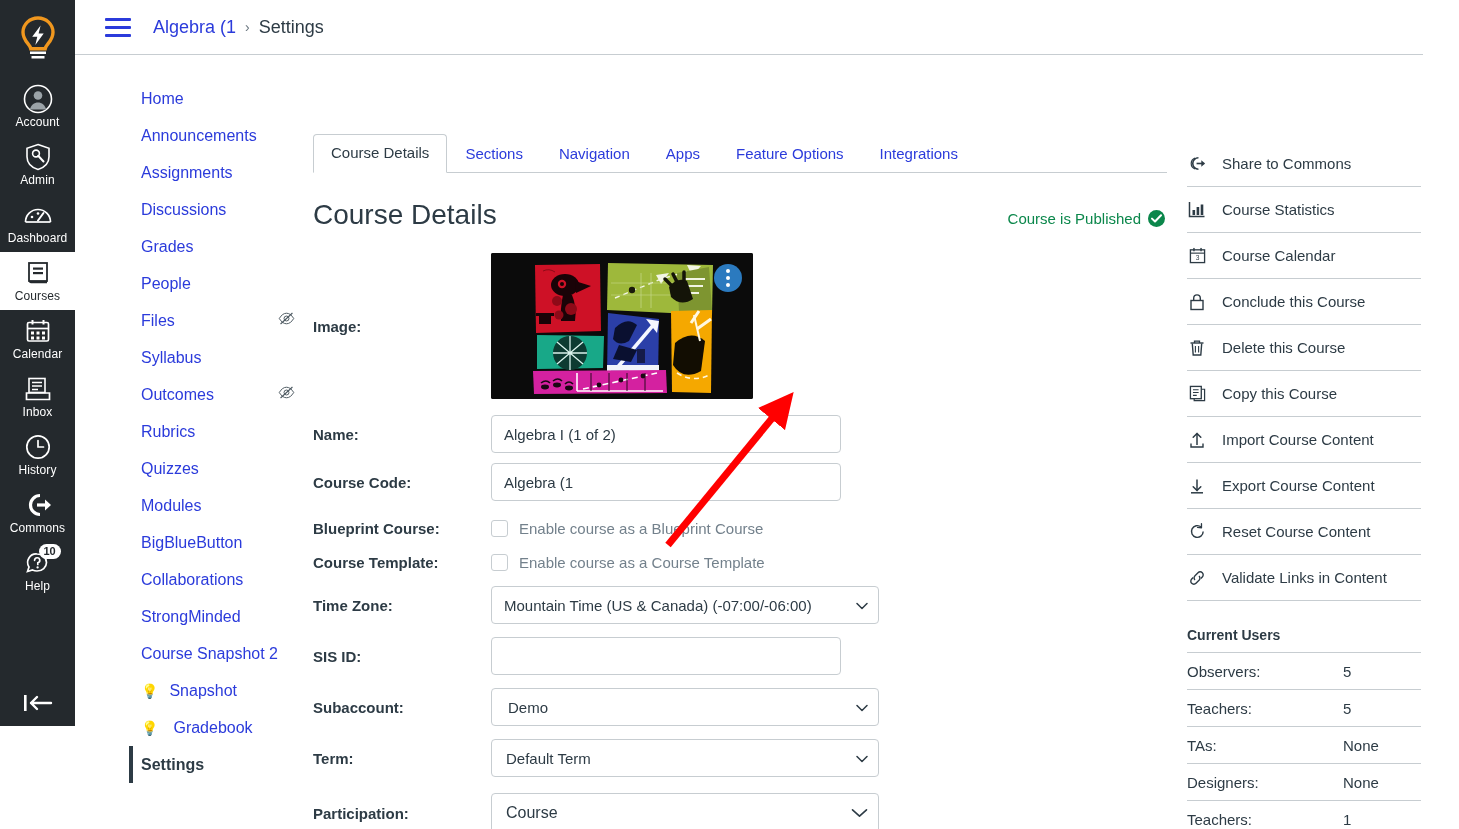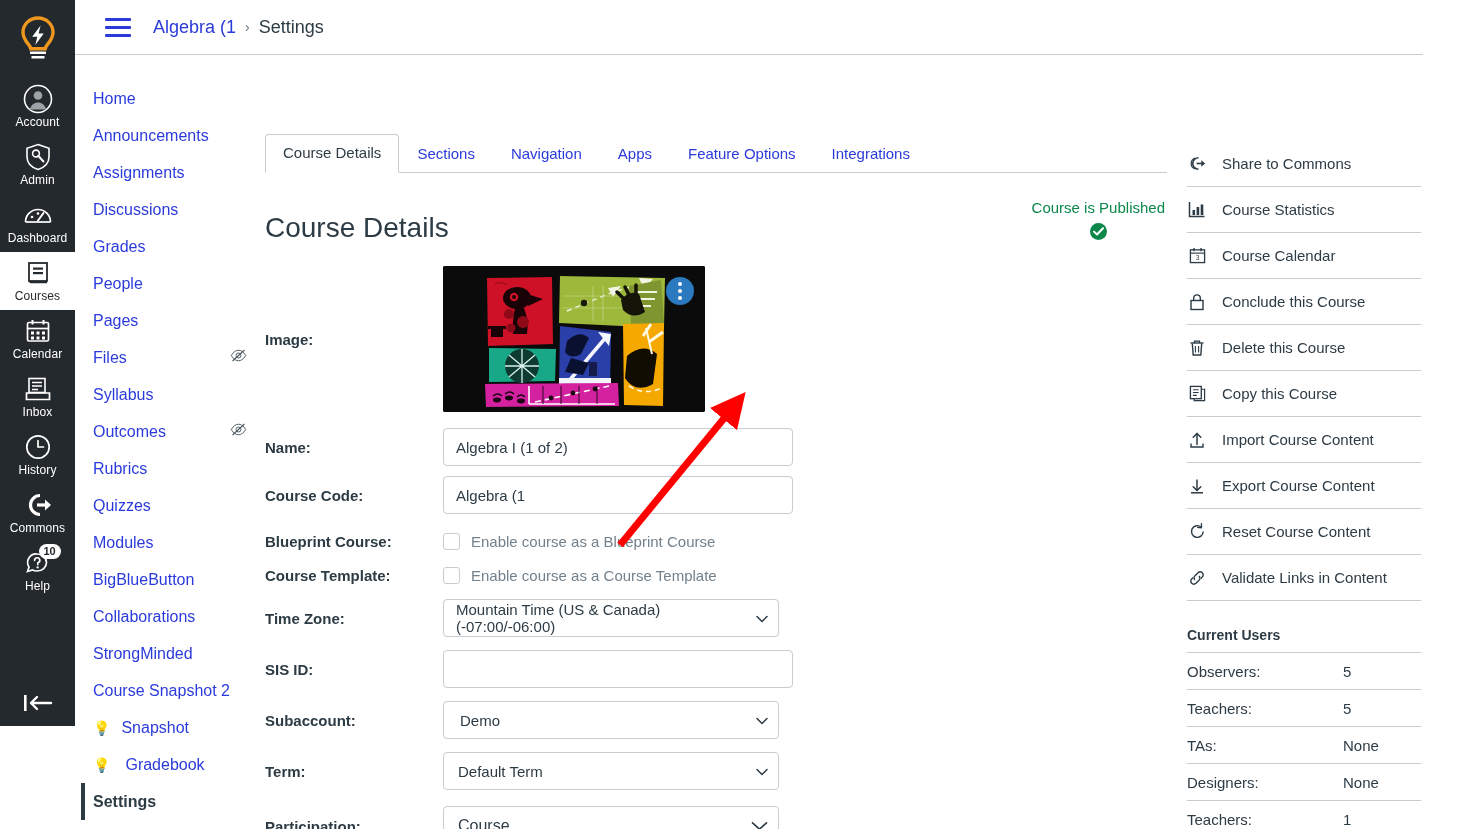--- a/index.html
+++ b/index.html
@@ -56,21 +56,21 @@
     margin-right: 36px;
   }
   .hamburger { width: 26px; display: flex; flex-direction: column; gap: 5px; cursor: pointer; }
   .hamburger span { display:block; height: 3px; background: #2B3BDB; border-radius: 1px; }
   .crumbs { display: flex; align-items: center; margin-left: 22px; font-size: 18px; }
   .crumb-link { color: #2B3BDB; text-decoration: none; }
   .crumb-sep { color: #6B7780; margin: 0 9px; font-size: 14px; }
   .crumb-current { color: #2D3B45; }
 
   
-  .body-row { display: flex; flex: 1 1 auto; min-height: 0; }
+  .body-row { display: flex; flex: 1 1 auto; min-height: 0; padding-left: 48px; }
 
   
   .coursenav {
     width: 190px; flex: 0 0 190px;
     padding: 25px 0 0 18px;
   }
   .cn-item {
     display: flex; align-items: center; justify-content: space-between;
     padding: 9px 18px 9px 0;
     text-decoration: none;
@@ -99,21 +99,21 @@
   .tab.active {
     color: #2D3B45; background: #fff;
     border-color: #C7CDD1; border-bottom: 1px solid #fff;
     border-radius: 4px 4px 0 0;
   }
 
   .panel-head { display: flex; align-items: flex-end; margin-top: 26px; padding-right: 22px; }
   .panel-title { font-size: 28px; font-weight: normal; color: #2D3B45; line-height: 32px; }
   .pub-status {
     margin-left: auto; display: flex; align-items: center; gap: 7px;
-    color: #0B874B; font-size: 15px; padding-bottom: 4px; flex-direction: column;
+    color: #0B874B; font-size: 15px; padding-bottom: 4px;
   }
   .check-circle {
     width: 17px; height: 17px; border-radius: 50%; background: #0B874B;
     display: flex; align-items: center; justify-content: center;
   }
 
   
   .form { margin-top: 22px; }
   .frow { display: flex; align-items: center; margin-bottom: 4px; }
   .frow.tall { align-items: center; }
@@ -122,21 +122,21 @@
     font-size: 15px; font-weight: bold; color: #2D3B45;
     padding-right: 12px;
   }
   .fctrl { flex: 0 0 auto; }
   .txtinput {
     width: 350px; height: 38px;
     border: 1px solid #C7CDD1; border-radius: 4px;
     font-size: 15px; color: #2D3B45; padding: 0 12px;
     font-family: "Liberation Sans", sans-serif; background: #fff;
   }
-  .selwrap { position: relative; width: 336px; }
+  .selwrap { position: relative; width: 388px; }
   .selbox {
     width: 100%; height: 38px;
     border: 1px solid #C7CDD1; border-radius: 4px;
     background: #fff; font-size: 15px; color: #2D3B45;
     padding: 0 30px 0 12px;
     display: flex; align-items: center;
   }
   .selbox.lg { height: 40px; font-size: 16px; padding-left: 14px; }
   .caret {
     position: absolute; right: 11px; top: 50%; transform: translateY(-50%);
@@ -342,23 +342,20 @@
           <span class="cn-label">Assignments</span>
         </a>
         <a class="cn-item">
           <span class="cn-label">Discussions</span>
         </a>
         <a class="cn-item">
           <span class="cn-label">Grades</span>
         </a>
         <a class="cn-item">
           <span class="cn-label">People</span>
-        </a>
-        <a class="cn-item">
-          <span class="cn-label">Pages</span>
         </a>
         <a class="cn-item">
           <span class="cn-label">Files</span>
           <span class="eye-hidden">
             <svg width="17" height="15" viewBox="0 0 20 16">
               <path d="M1.5 8 C4 3.8 6.9 1.8 10 1.8 s6 2 8.5 6.2 c-2.5 4.2-5.4 6.2-8.5 6.2 S4 12.2 1.5 8 z" fill="none" stroke="#2D3B45" stroke-width="1.15"></path>
               <circle cx="10" cy="8" r="2.9" fill="none" stroke="#2D3B45" stroke-width="1.15"></circle>
               <path d="M3 14.5 L17 1.5" stroke="#2D3B45" stroke-width="1.3"></path>
             </svg>
           </span>

